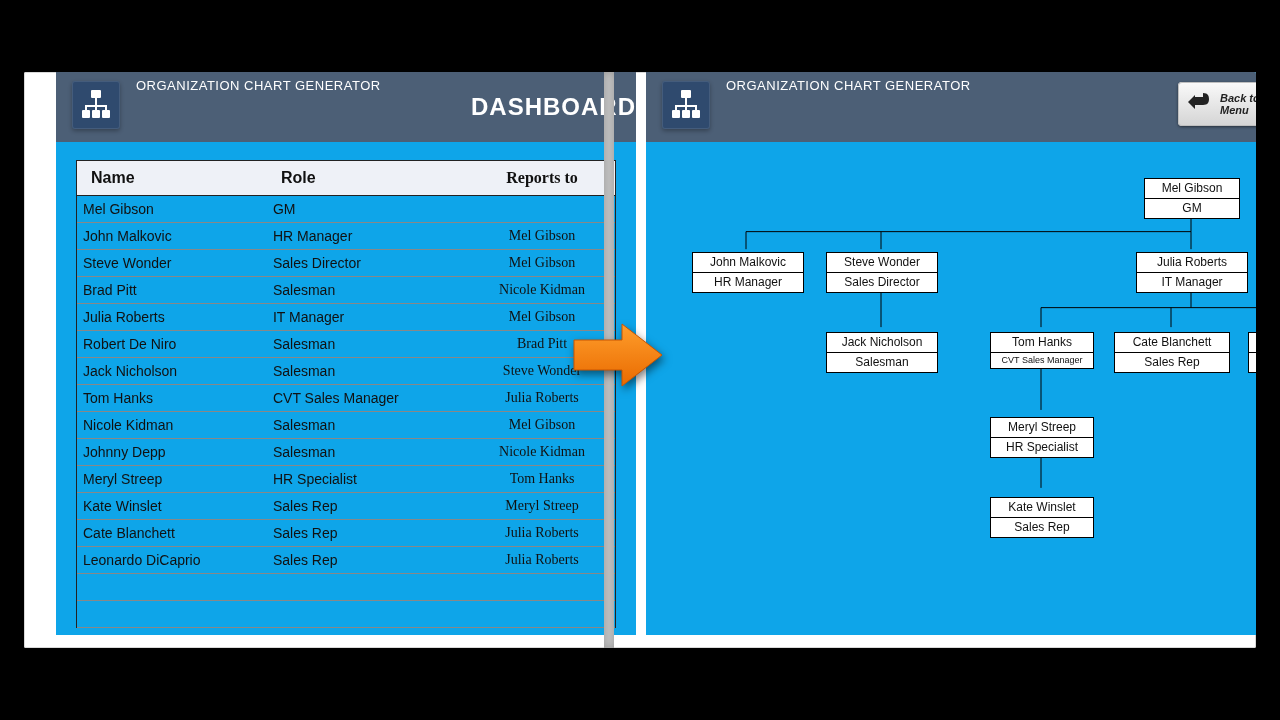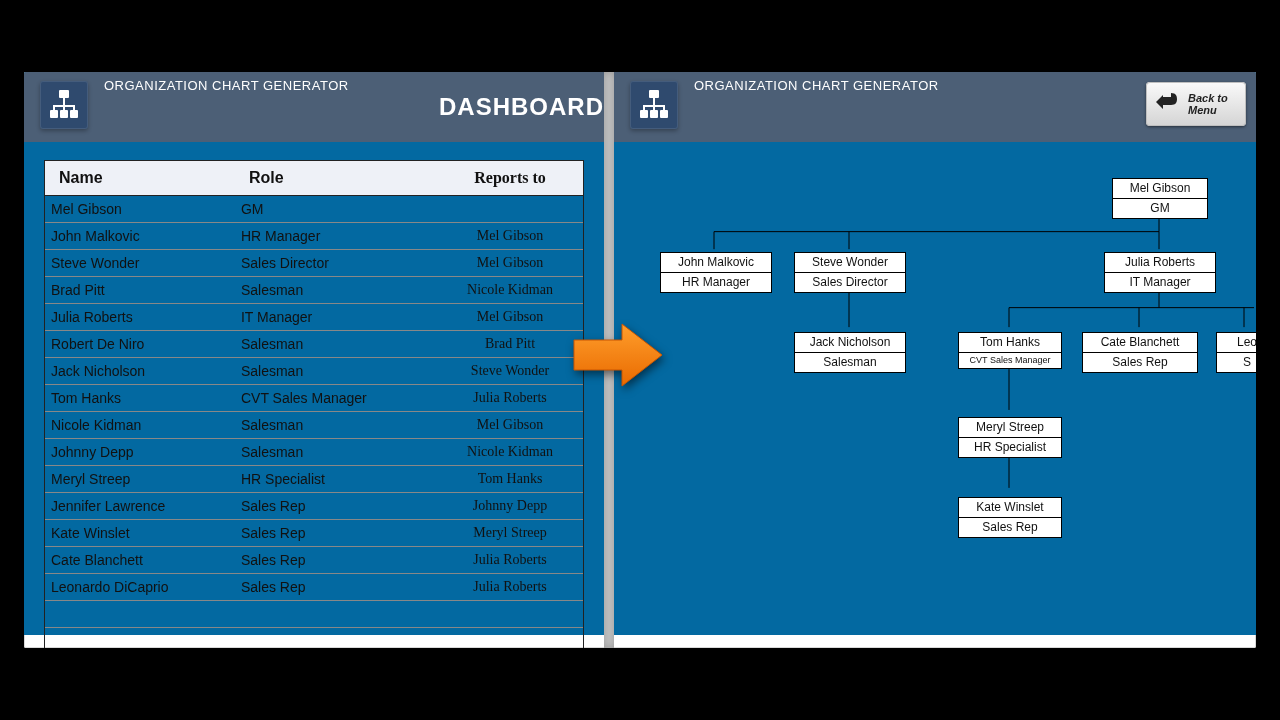--- a/index.html
+++ b/index.html
@@ -1,17 +1,17 @@
 <!DOCTYPE html>
 <html><head>
 <meta charset="utf-8">
 <style>
   html,body{margin:0;padding:0;background:#000;font-family:"Segoe UI",Arial,sans-serif;font-size:13px;color:#111;}
   .stage{position:absolute;left:24px;top:72px;width:1232px;height:576px;background:#fff;border-radius:2px;overflow:hidden;box-shadow:0 0 0 1px #d9d9d9 inset;}
-  .panel{position:absolute;top:0;bottom:13px;background:#0369a1;}
+  .panel{position:absolute;top:0;bottom:13px;background:#0ea5e9;margin-left:32px;}
   .panel.left{left:0;width:580px;}
   .panel.right{left:590px;width:642px;}
   .divider{position:absolute;left:580px;top:0;bottom:0;width:10px;background:#c7c7c7;box-shadow:0 0 8px rgba(0,0,0,.25) inset;}
   .header{background:#4c5f76;color:#fff;height:70px;position:relative;padding-left:80px;padding-top:6px;box-sizing:border-box;}
   .header .sub{font-size:13px;letter-spacing:.5px;}
   .header .title{font-size:24px;font-weight:bold;letter-spacing:1px;text-align:right;}
   .header .icon{position:absolute;left:16px;top:9px;width:48px;height:48px;border-radius:3px;background:#2f4a6e;box-shadow:0 0 0 1px rgba(255,255,255,.1) inset,0 2px 4px rgba(0,0,0,.3);}
   .header .icon svg{display:block;margin:7px auto 0;}
   .back-btn{position:absolute;right:10px;top:10px;height:44px;width:100px;border-radius:4px;
     background:linear-gradient(#fafafa,#d4d4d4);box-shadow:0 1px 3px rgba(0,0,0,.5),inset 0 0 0 1px #bfbfbf;
@@ -116,25 +116,20 @@
               <td>Johnny Depp</td>
               <td>Salesman</td>
               <td>Nicole Kidman</td>
             </tr>
             <tr>
               <td>Meryl Streep</td>
               <td>HR Specialist</td>
               <td>Tom Hanks</td>
             </tr>
             <tr>
-              <td>Jennifer Lawrence</td>
-              <td>Sales Rep</td>
-              <td>Johnny Depp</td>
-            </tr>
-            <tr>
               <td>Kate Winslet</td>
               <td>Sales Rep</td>
               <td>Meryl Streep</td>
             </tr>
             <tr>
               <td>Cate Blanchett</td>
               <td>Sales Rep</td>
               <td>Julia Roberts</td>
             </tr>
             <tr>

